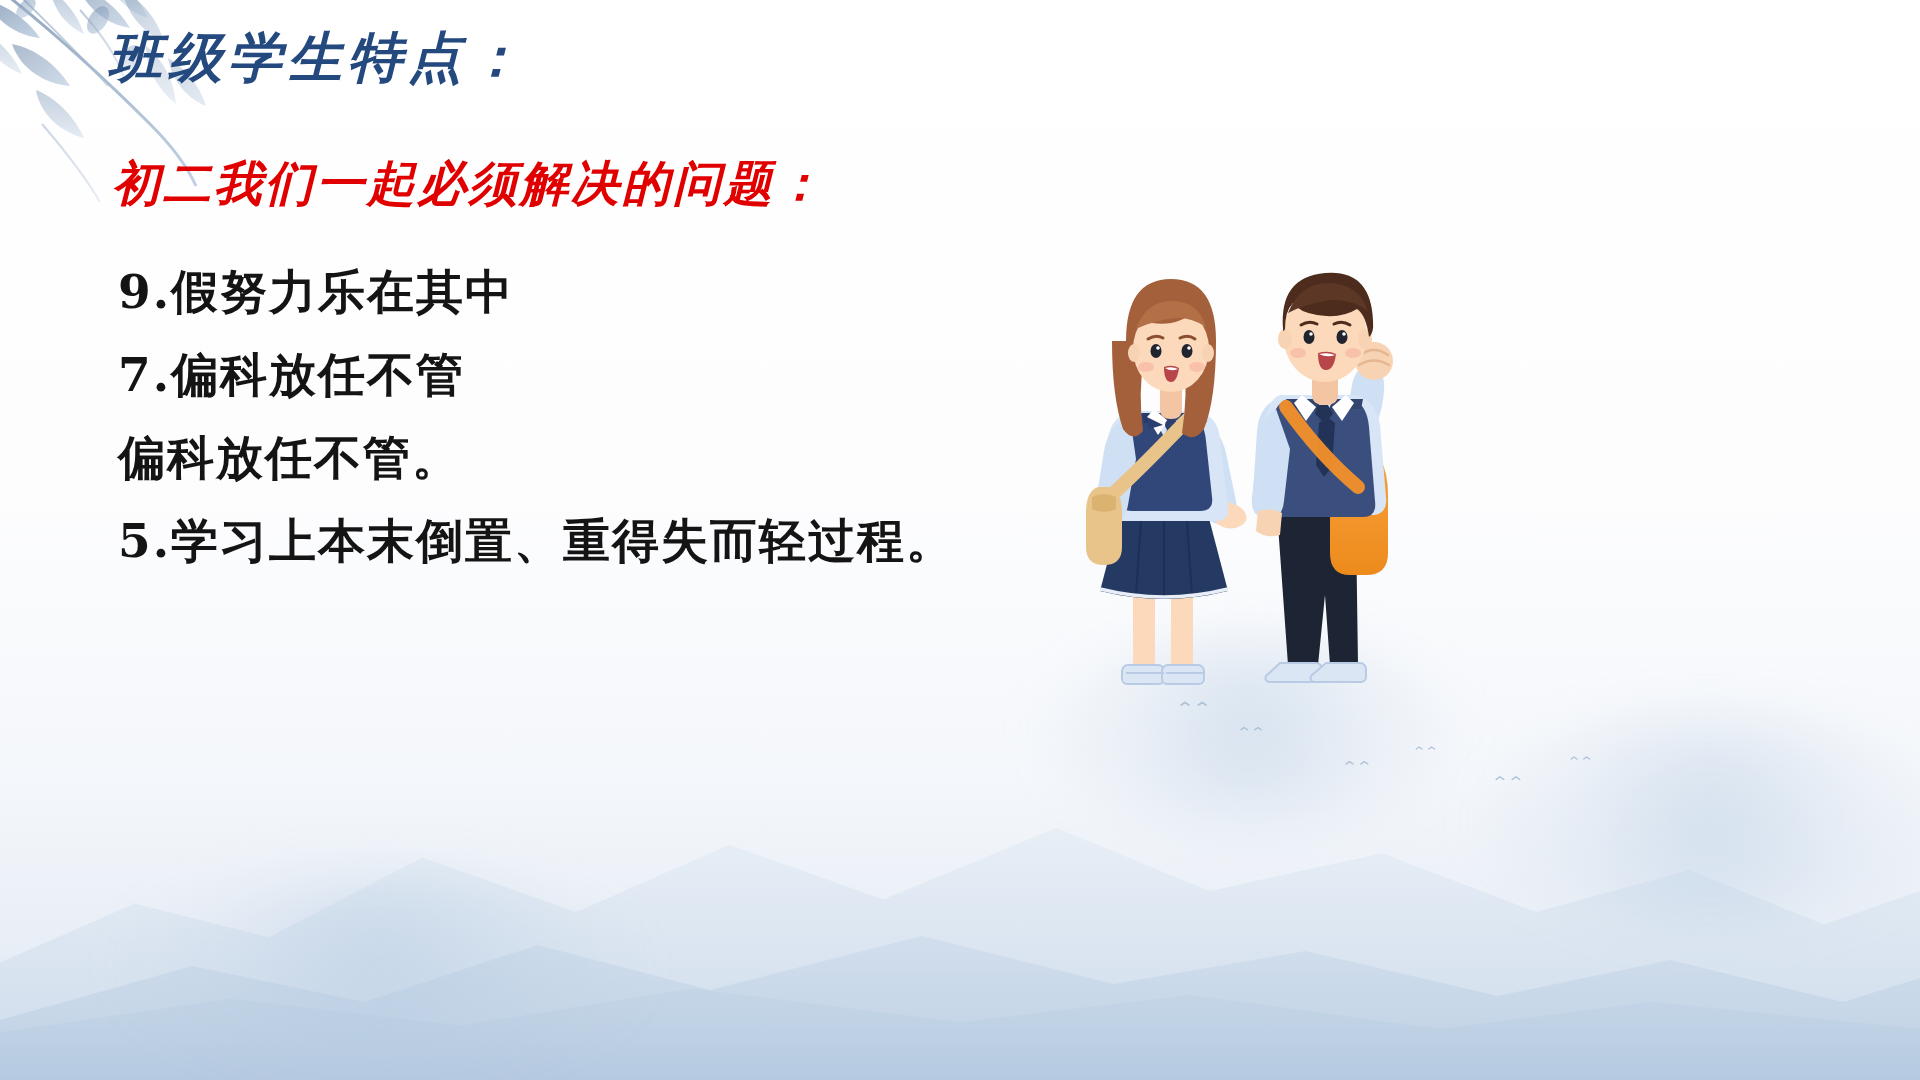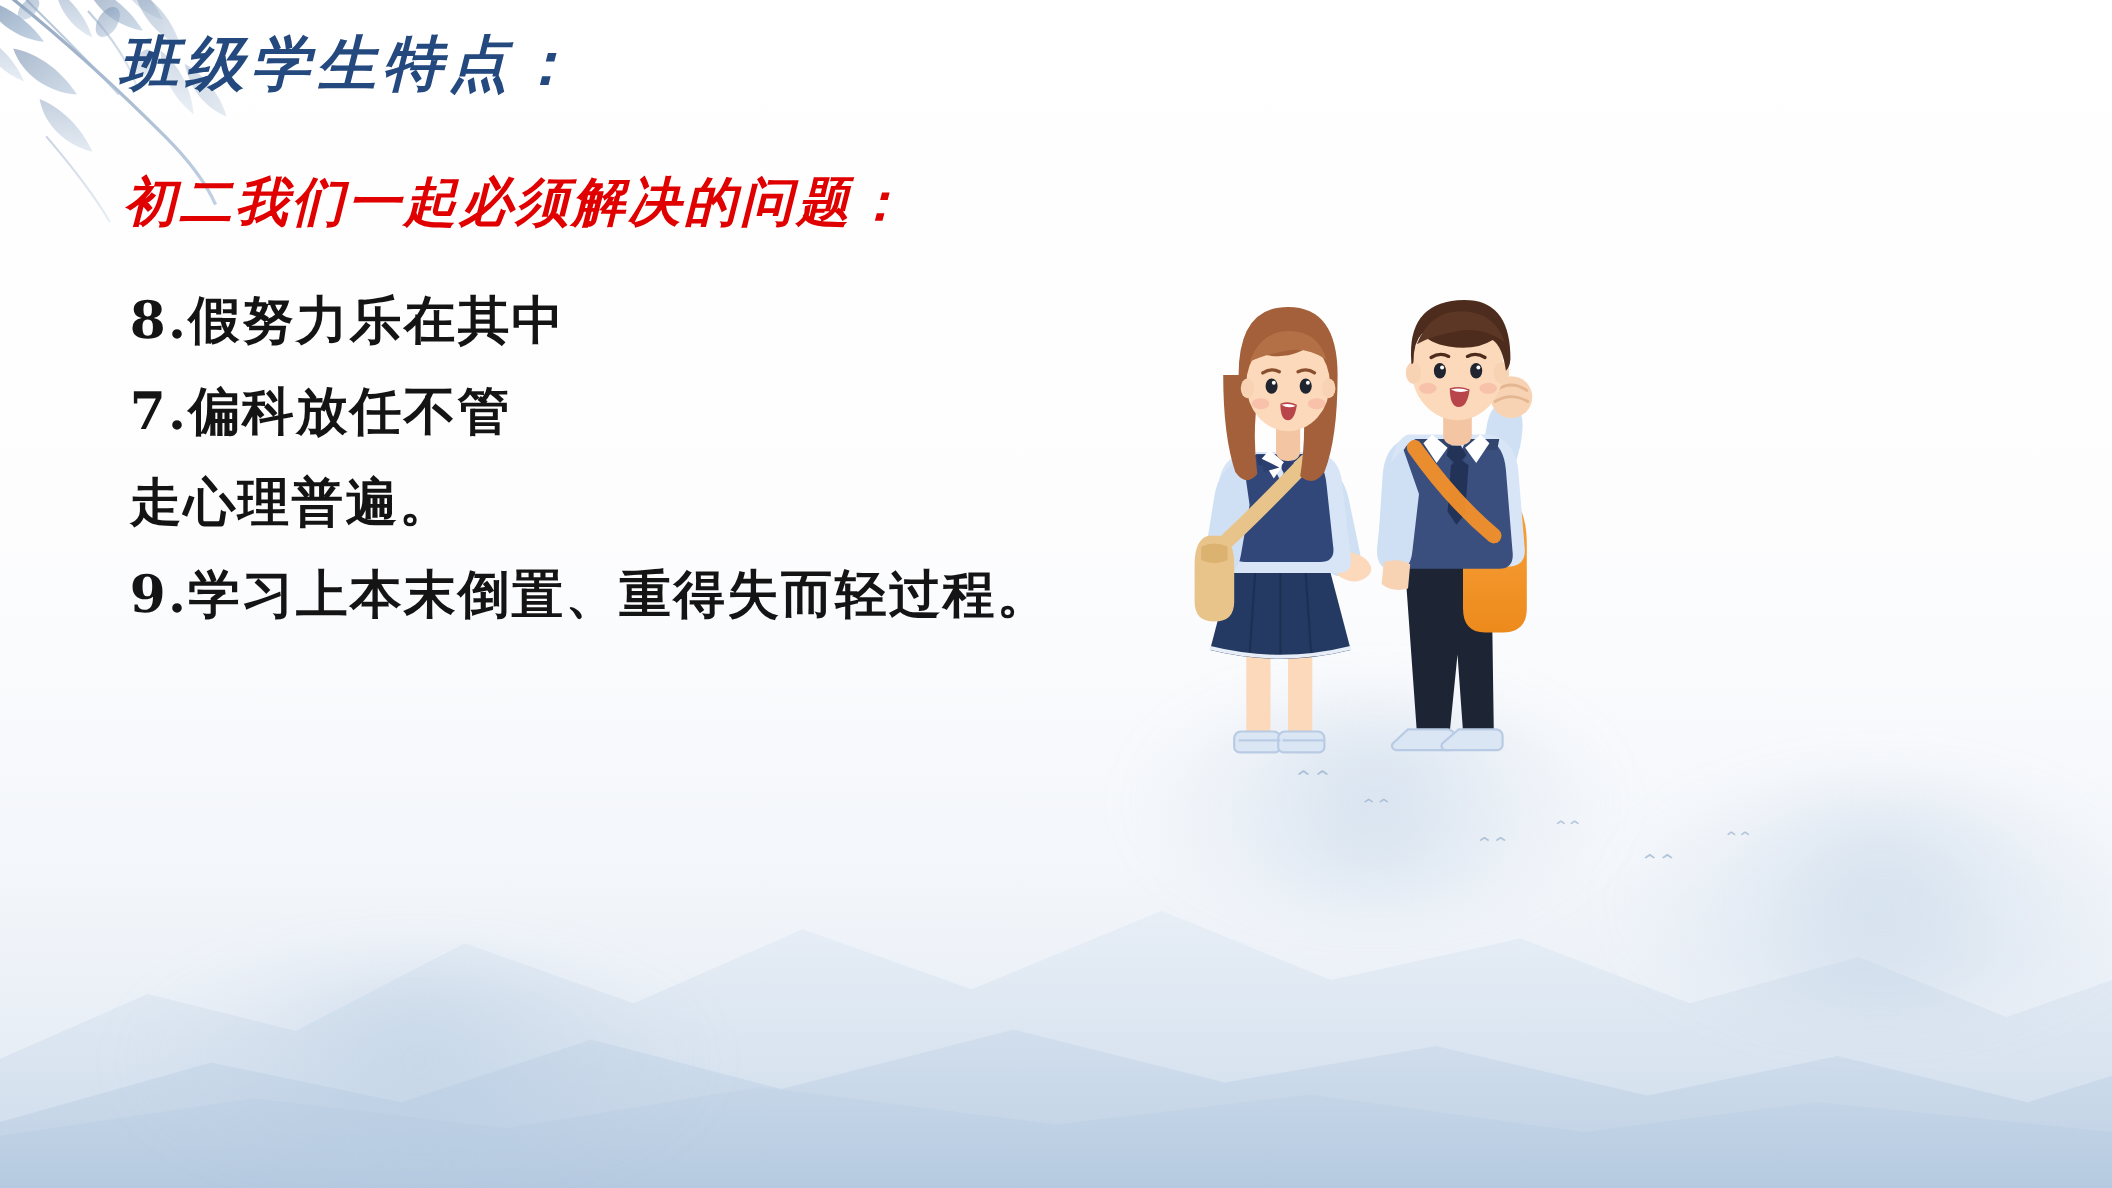--- a/index.html
+++ b/index.html
@@ -182,24 +182,24 @@
       <ellipse cx="148" cy="84" rx="8" ry="14" transform="rotate(28 148 84)" fill="url(#inkg2)" opacity="0.45"></ellipse>
       <ellipse cx="44" cy="34" rx="7" ry="12" transform="rotate(44 44 34)" fill="url(#inkg)" opacity="0.5"></ellipse>
     </g>
   </svg>
 
   <div id="title">班级学生特点：</div>
 
   <div id="red-heading">初二我们一起必须解决的问题：</div>
 
   <div id="body-list">
-    <div class="body-line">8.假努力乐在其中</div>
+    <div class="body-line">9.假努力乐在其中</div>
     <div class="body-line">7.偏科放任不管</div>
-    <div class="body-line">走心理普遍。</div>
-    <div class="body-line">9.学习上本末倒置、重得失而轻过程。</div>
+    <div class="body-line">偏科放任不管。</div>
+    <div class="body-line">5.学习上本末倒置、重得失而轻过程。</div>
   </div>
 
   <div id="students">
     <svg width="430" height="545" viewBox="0 0 430 545">
       <defs>
         <linearGradient id="orangebag" x1="0" y1="0" x2="0" y2="1">
           <stop offset="0%" stop-color="#f9a43e"></stop>
           <stop offset="100%" stop-color="#ed8a1c"></stop>
         </linearGradient>
       </defs>

